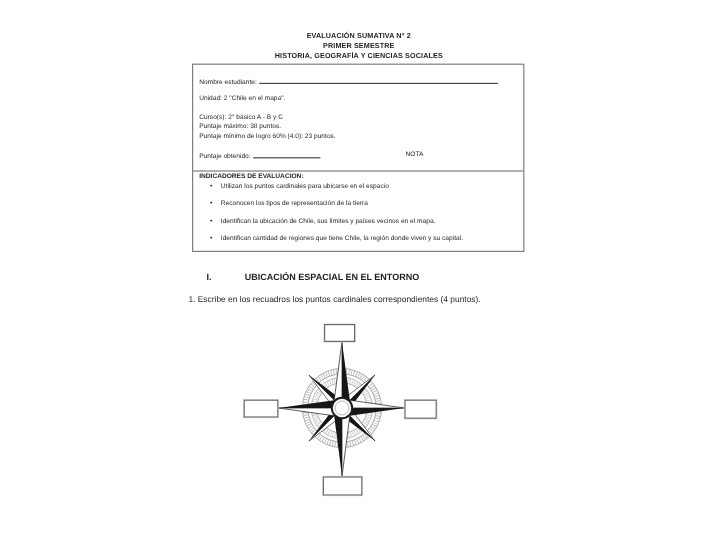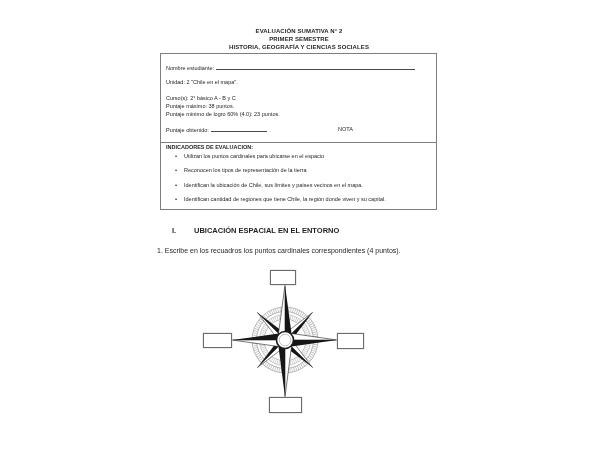--- a/index.html
+++ b/index.html
@@ -29,21 +29,21 @@
   .nota{position:absolute;left:172px;top:0;}
   .divider{position:absolute;left:0;right:0;top:88px;border-top:1px solid #7e7e7e;}
   .ind-title{font-weight:bold;}
   .bullet-item{position:absolute;left:23px;right:6px;}
   .bullet-item::before{
     content:"\2022";position:absolute;left:-9px;top:0;font-size:6px;
   }
   
   .sec-heading{position:absolute;top:226px;font-weight:bold;font-size:7.5px;}
   .sec-numeral{left:172px;}
-  .sec-title{left:194px;}
+  .sec-title{left:204px;}
   .instruction{position:absolute;left:157px;top:247px;font-size:7px;}
   
   .compass-svg{position:absolute;left:200px;top:262px;width:170px;height:156px;}
   .answer-box{
     position:absolute;background:#ffffff;border:1px solid #6b6b6b;
     box-shadow:0 0 0 0.5px #d9d9d9;box-sizing:border-box;
     font-size:6px;text-align:center;line-height:13px;
   }
   .box-north{left:270px;top:270px;width:26px;height:15px;}
   .box-west{left:203px;top:333px;width:29px;height:15px;}

